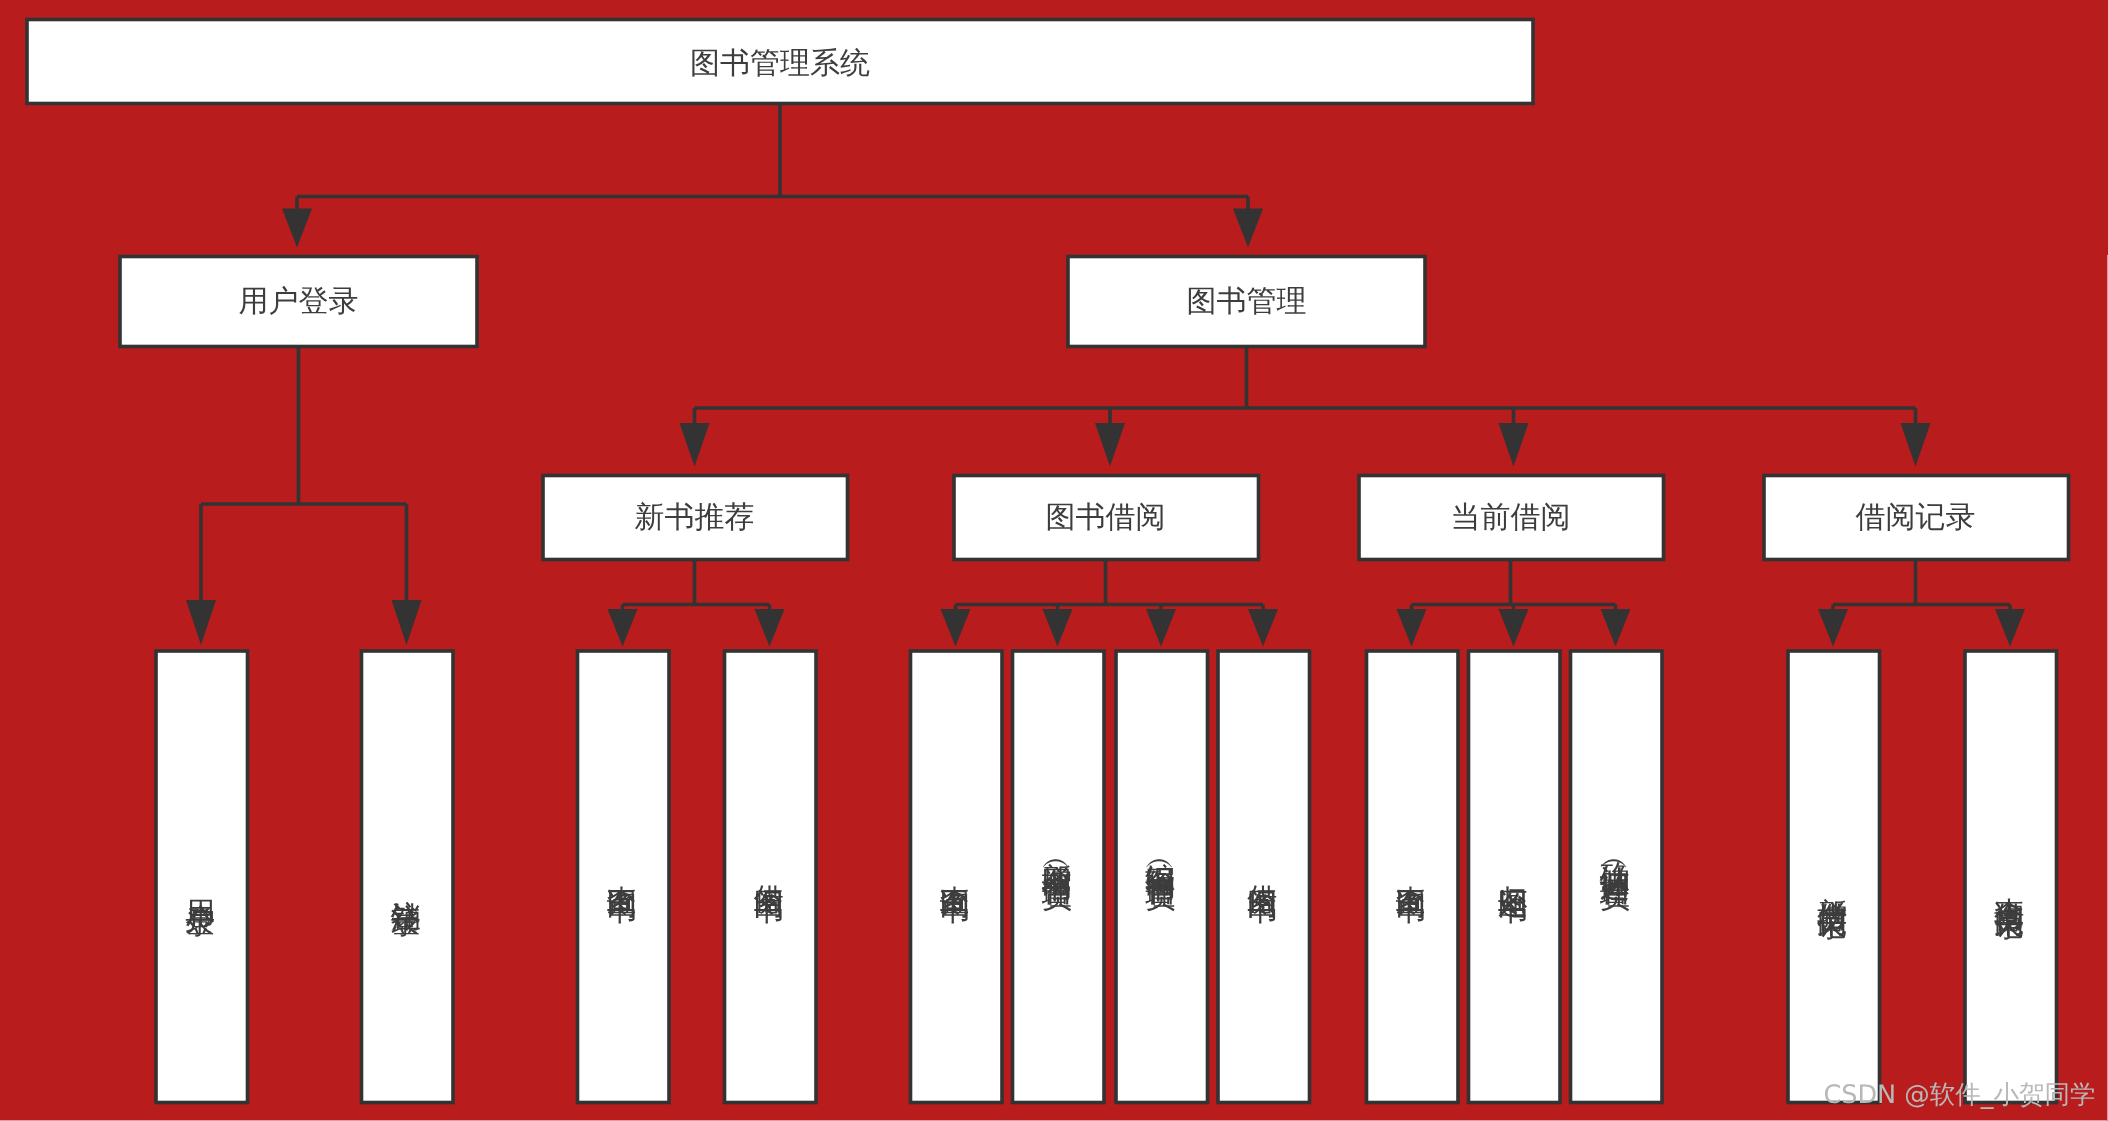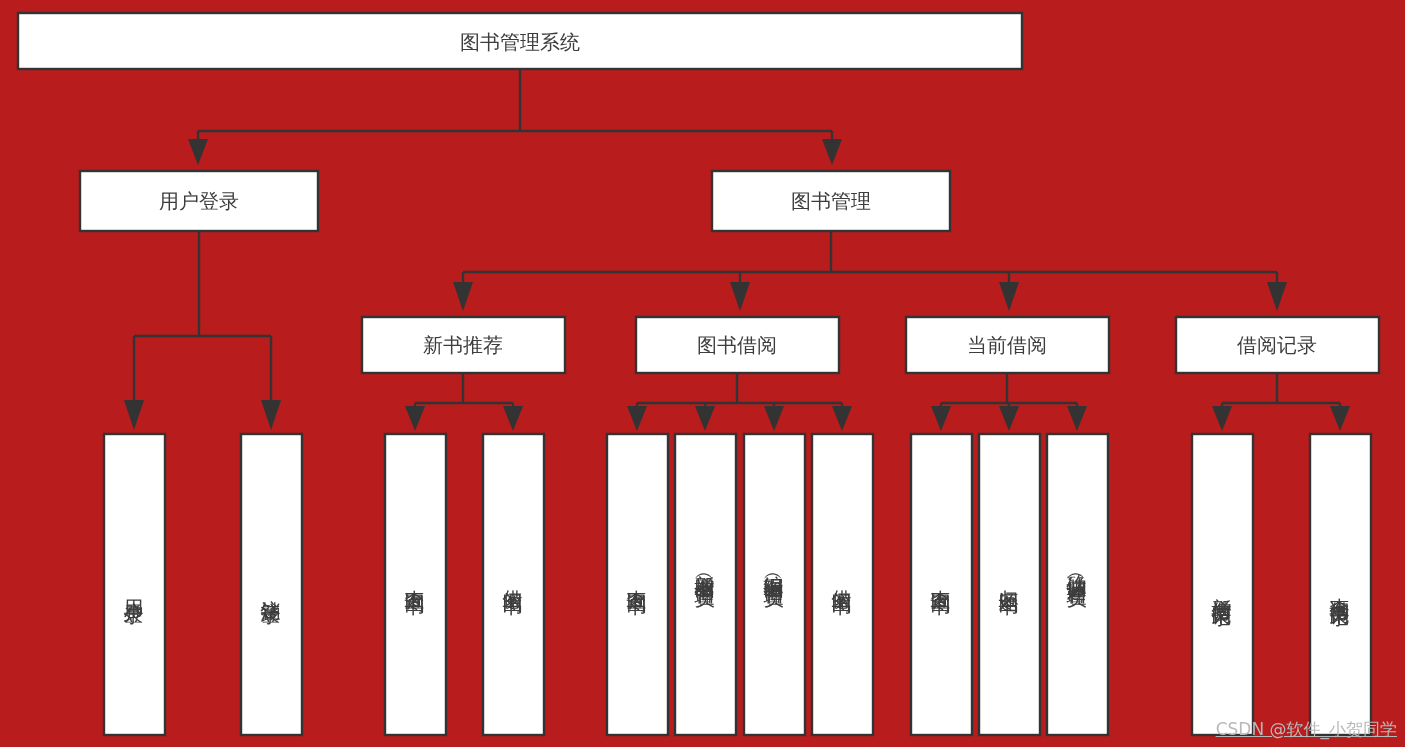--- a/index.html
+++ b/index.html
@@ -56,21 +56,20 @@
   }
   .watermark {
     position: absolute;
     right: 8px;
     bottom: 6px;
     font-family: "DejaVu Sans", "Liberation Sans", sans-serif;
     font-size: 17px;
     color: #b8b8b8;
     white-space: nowrap;
     pointer-events: none;
-    text-decoration: underline;
   }
 </style>
 </head>
 <body>
 
 <div id="diagram-root">
 
   <svg id="tree-svg" viewBox="0 0 1405 747">
 
     <g>

